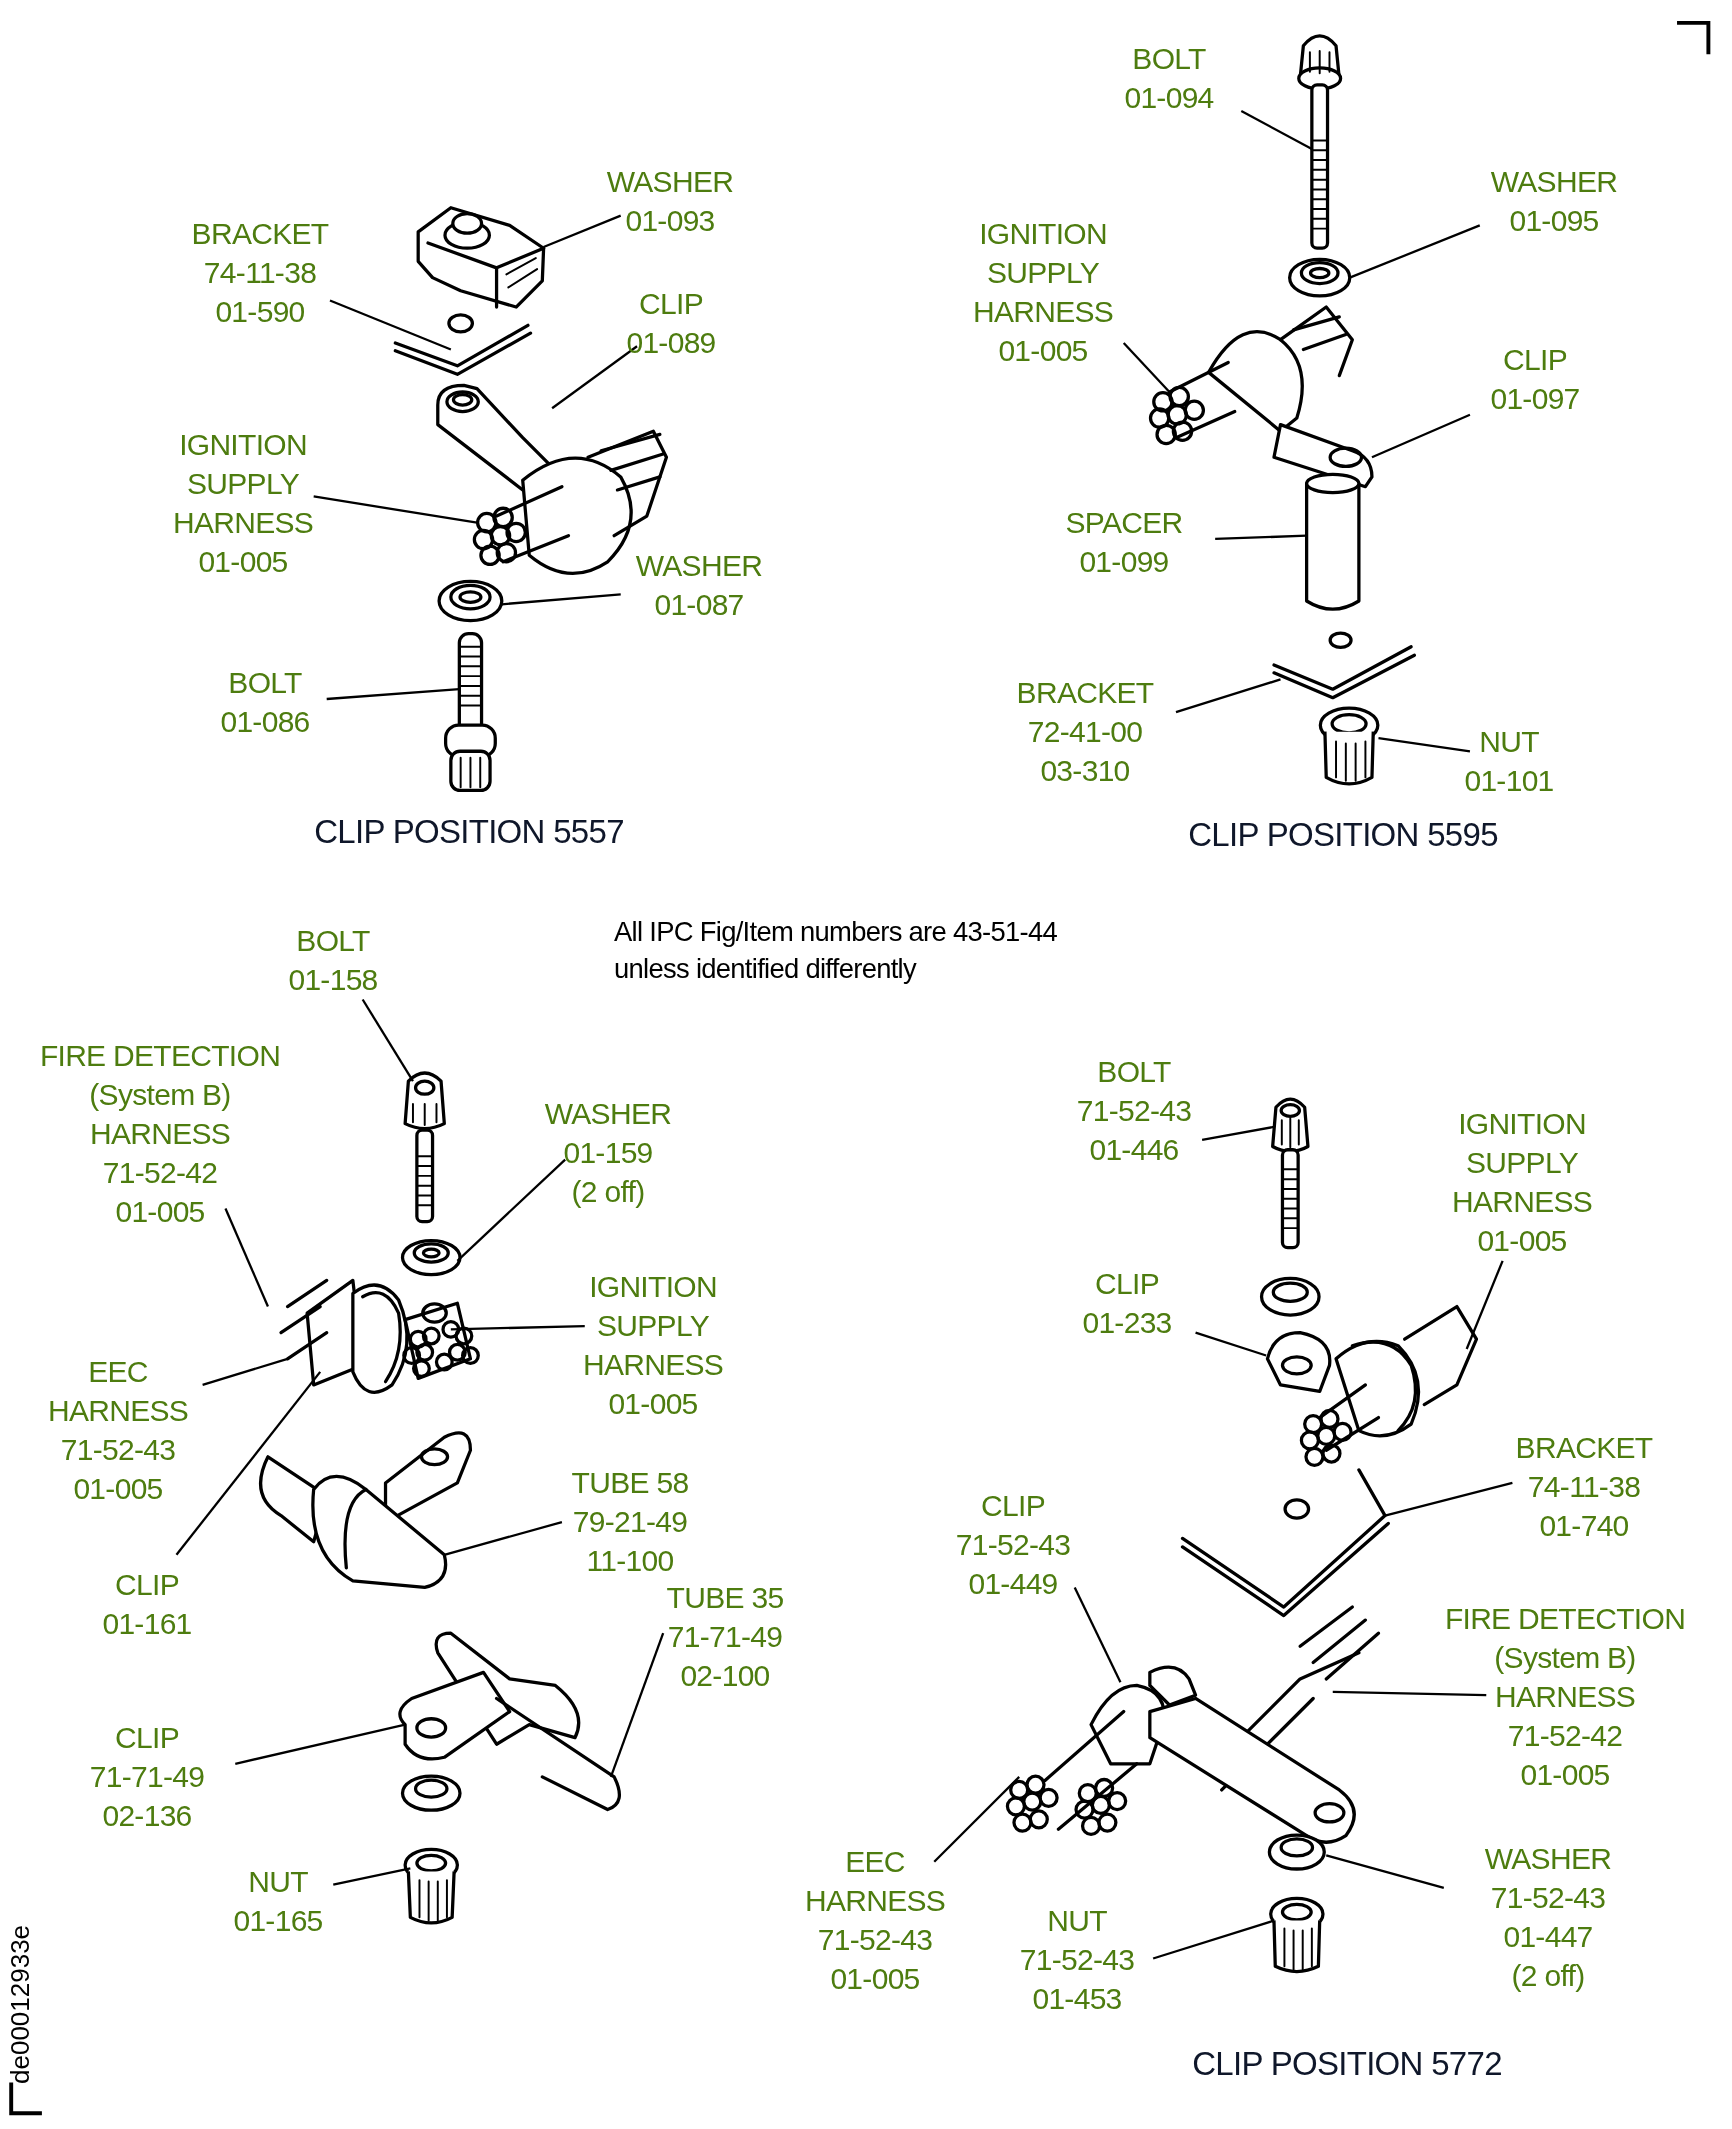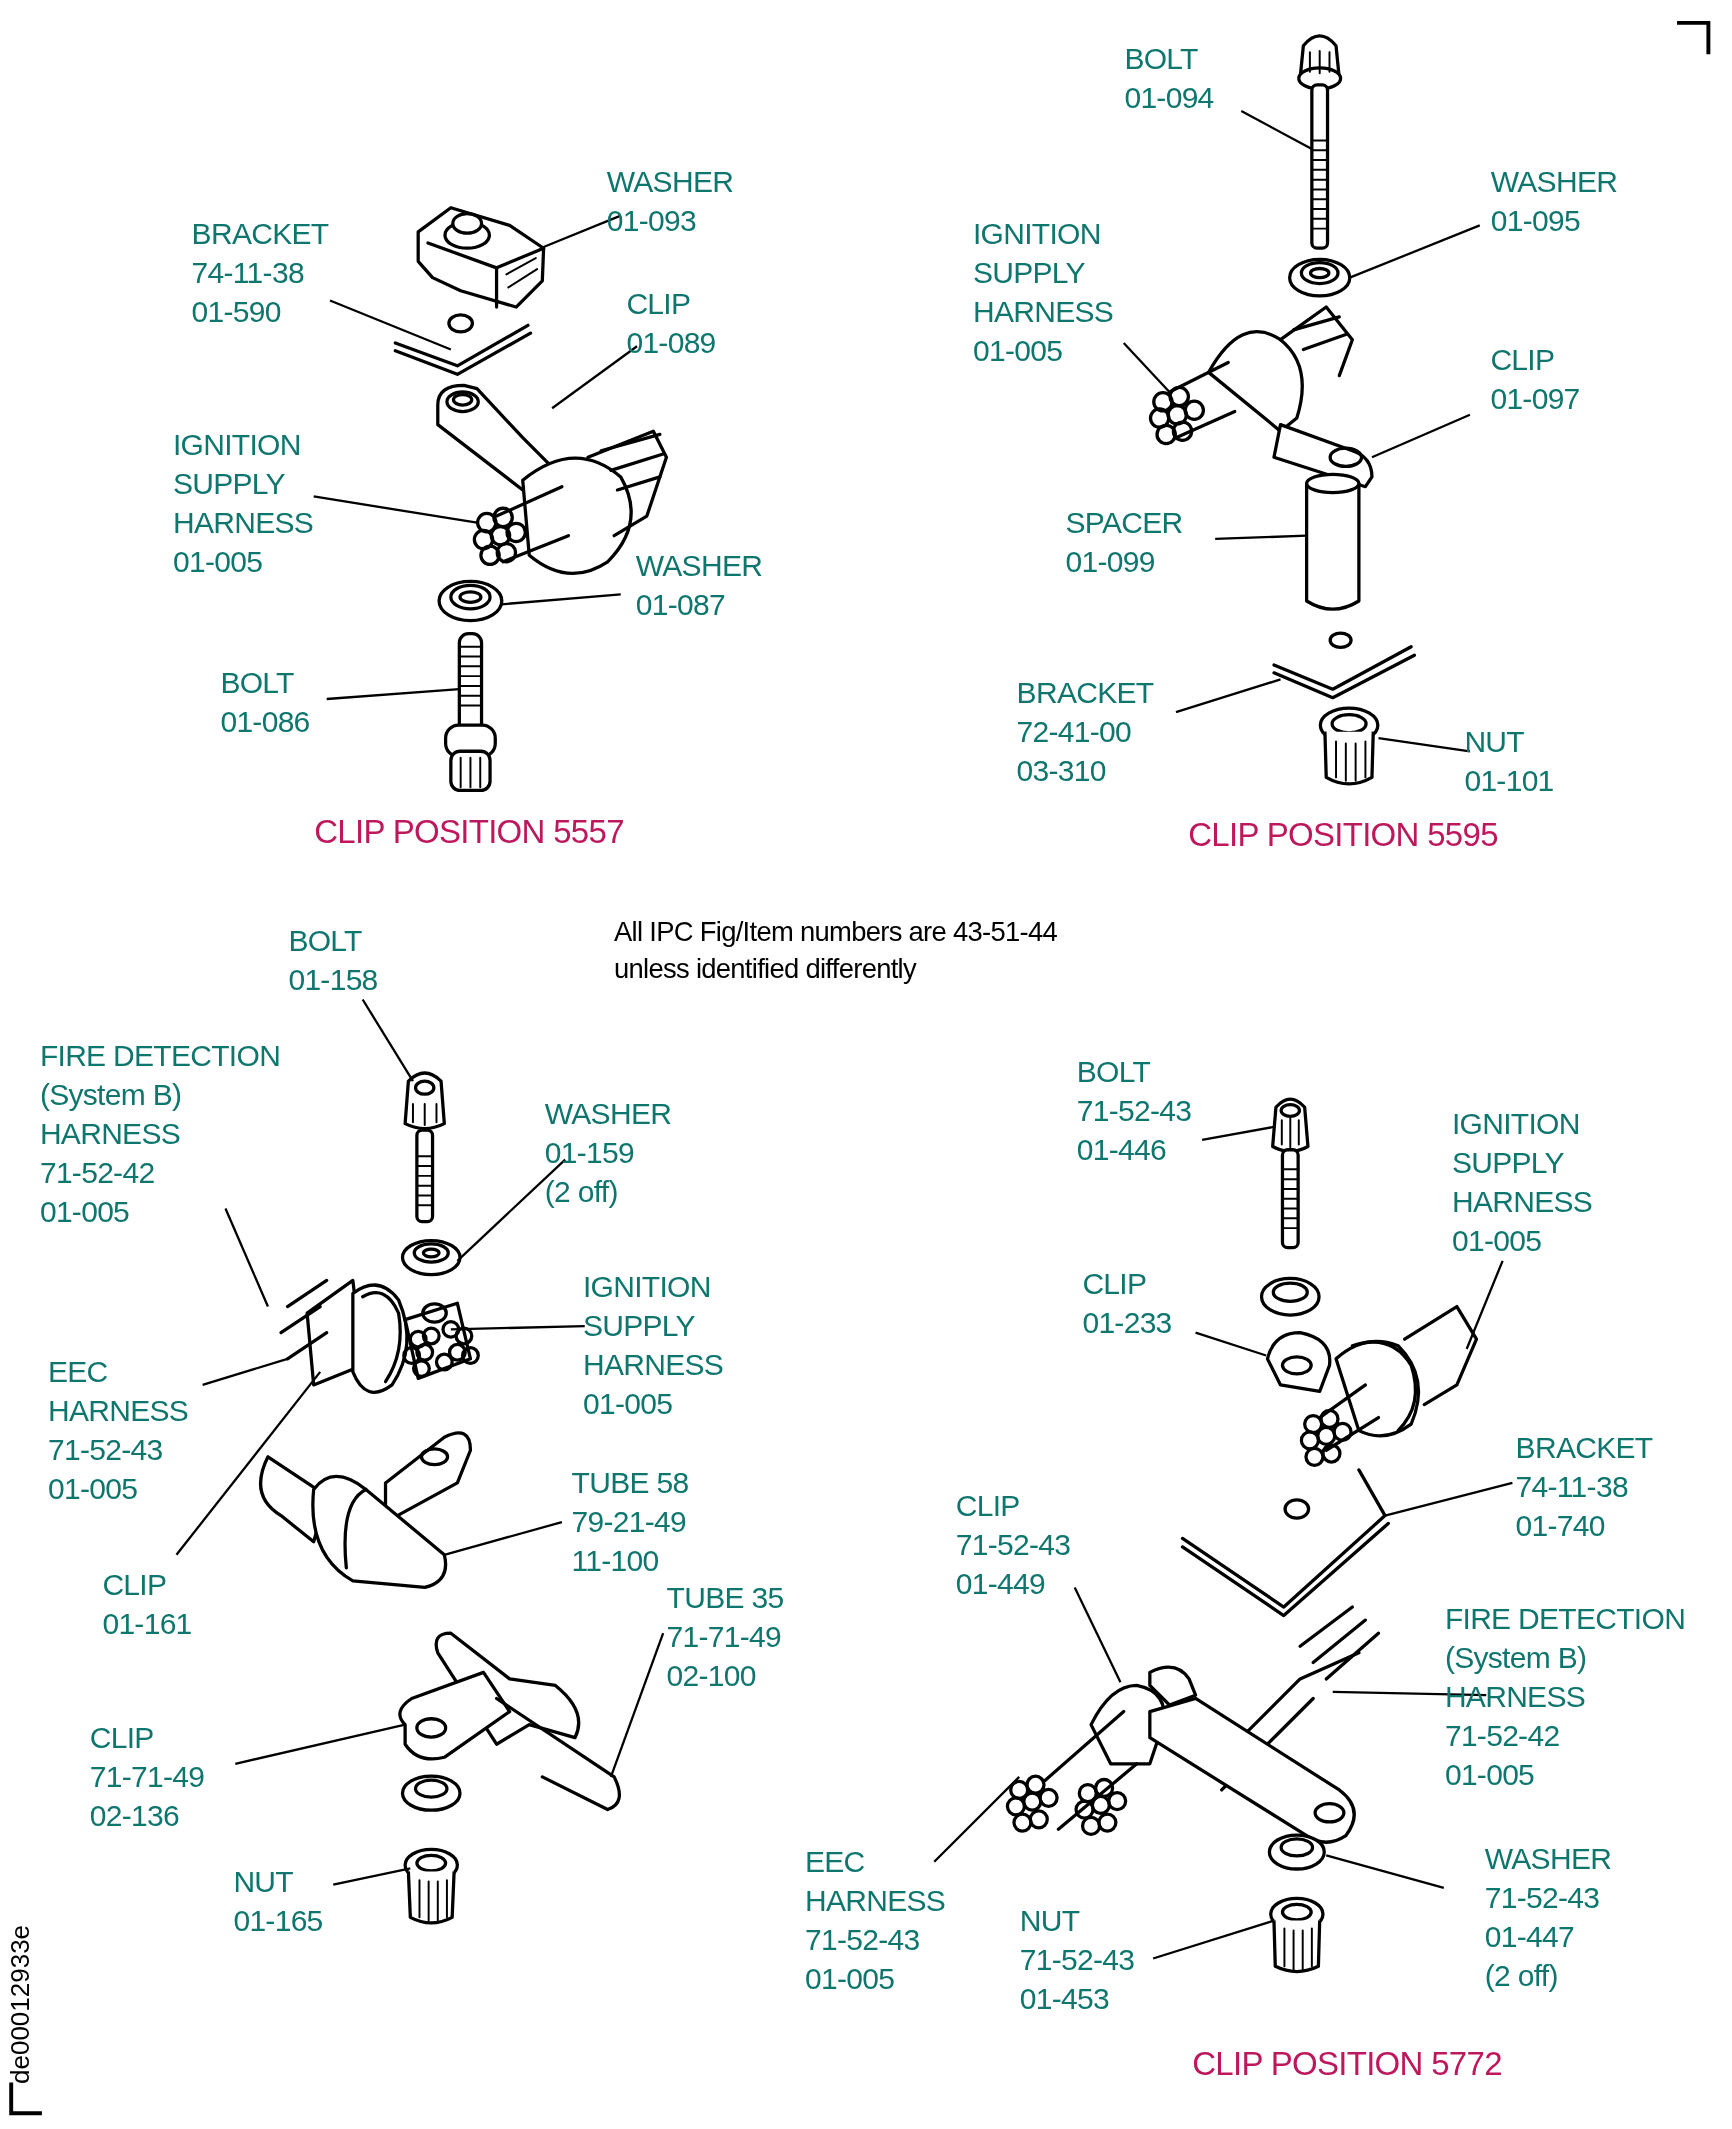--- a/index.html
+++ b/index.html
@@ -1,20 +1,20 @@
 <!DOCTYPE html>
 <html style="font-size:10.5px"><head>
 <meta charset="utf-8">
 <style>
   html,body{margin:0;padding:0;background:#ffffff;}
   #canvas{position:relative;width:1732px;height:2129px;background:#ffffff;overflow:hidden;}
   #art{position:absolute;left:0;top:0;}
-  .lbl{position:absolute;font-family:"Liberation Sans",sans-serif;font-size:30px;line-height:39px;color:#0f766e;text-align:left;white-space:nowrap;transform:translateX(-50%);letter-spacing:-0.7px;}
+  .lbl{position:absolute;font-family:"Liberation Sans",sans-serif;font-size:30px;line-height:39px;color:#4d7c0f;text-align:center;white-space:nowrap;transform:translateX(-50%);letter-spacing:-0.7px;}
   .lbl span{display:block;}
-  .cap{position:absolute;font-family:"Liberation Sans",sans-serif;font-size:33px;line-height:52px;color:#be185d;text-align:right;white-space:nowrap;transform:translateX(-50%);letter-spacing:-0.7px;}
+  .cap{position:absolute;font-family:"Liberation Sans",sans-serif;font-size:33px;line-height:52px;color:#0f172a;text-align:right;white-space:nowrap;transform:translateX(-50%);letter-spacing:-0.7px;}
   .cap span{display:block;}
   .note{position:absolute;left:614px;top:913px;font-family:"Liberation Sans",sans-serif;font-size:27.4px;line-height:37px;color:#000;white-space:nowrap;letter-spacing:-0.7px;}
   .note span{display:block;}
   .figid{position:absolute;left:5.2px;top:2084px;font-family:"Liberation Sans",sans-serif;font-size:26px;color:#000;transform-origin:0 0;transform:rotate(-90deg);white-space:nowrap;}
   svg .s{fill:none;stroke:#000;stroke-width:5;stroke-linejoin:round;stroke-linecap:round;}
   svg .t{fill:none;stroke:#000;stroke-width:3;stroke-linecap:round;}
   svg .w{fill:#fff;stroke:#000;stroke-width:5;stroke-linejoin:round;}
   svg .ld{fill:none;stroke:#000;stroke-width:3.5;}
   svg .mk{fill:#000;}
 </style>

